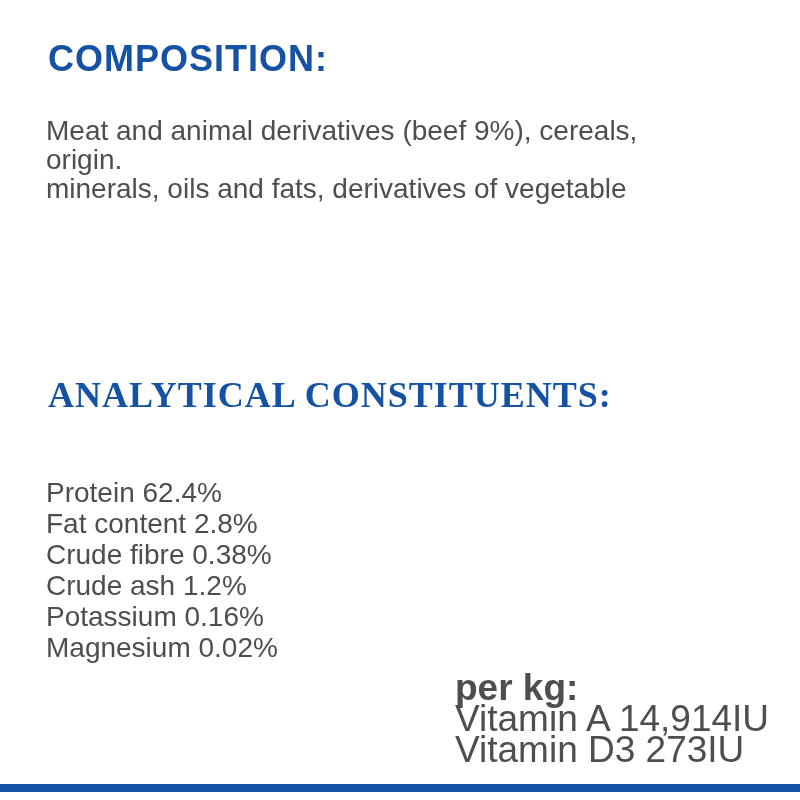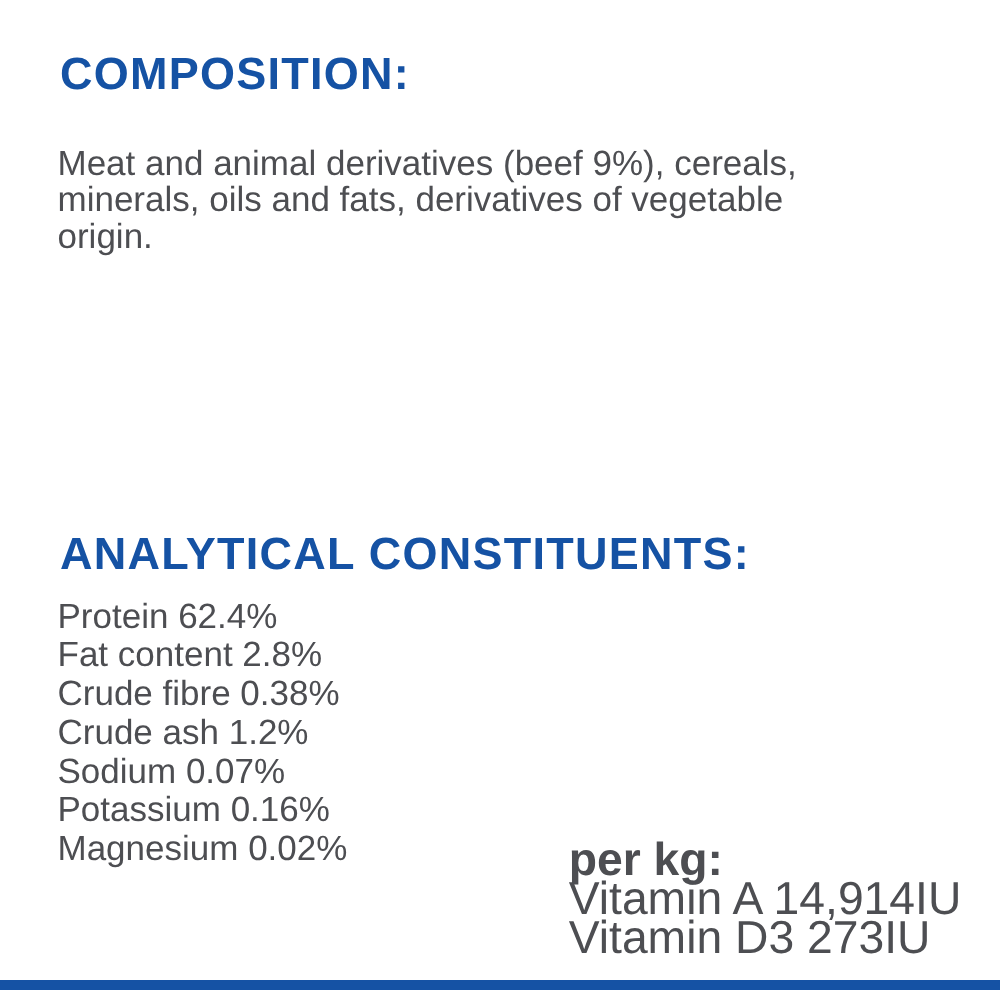--- a/index.html
+++ b/index.html
@@ -14,21 +14,21 @@
     -webkit-font-smoothing:antialiased;
   }
   .page{position:relative;width:800px;height:792px;background:#ffffff;overflow:hidden;}
   .section-heading{
     position:absolute;left:48px;
     font-size:36px;font-weight:bold;letter-spacing:1px;
     color:var(--accent-blue);
     white-space:nowrap;
   }
   #composition-heading{top:38px;}
-  #analytical-heading{top:422px;}
+  #analytical-heading{top:374px;font-family:Liberation Serif, serif;}
   .body-text{
     position:absolute;left:46px;
     font-size:28px;color:var(--text-gray);margin-top:20px;
   }
   #composition-body{top:96px;line-height:29px;}
   #analytical-list{top:457px;line-height:31px;}
   .text-line,.list-row{white-space:nowrap;}
   #per-kg-block{
     position:absolute;left:455px;top:672px;
     font-size:37px;line-height:31px;color:var(--text-gray);
@@ -41,32 +41,31 @@
 </style>
 </head>
 <body>
 
 <div class="page">
 
   <div id="composition-heading" class="section-heading">COMPOSITION:</div>
 
   <div id="composition-body" class="body-text">
     <div class="text-line">Meat and animal derivatives (beef 9%), cereals,</div>
+    <div class="text-line">origin.</div>
     <div class="text-line">minerals, oils and fats, derivatives of vegetable</div>
-    <div class="text-line">origin.</div>
   </div>
 
   <div id="analytical-heading" class="section-heading">ANALYTICAL CONSTITUENTS:</div>
 
   <div id="analytical-list" class="body-text">
     <div class="list-row"><span>Protein</span> <span>62.4%</span></div>
     <div class="list-row"><span>Fat content</span> <span>2.8%</span></div>
     <div class="list-row"><span>Crude fibre</span> <span>0.38%</span></div>
     <div class="list-row"><span>Crude ash</span> <span>1.2%</span></div>
-    <div class="list-row"><span>Sodium</span> <span>0.07%</span></div>
     <div class="list-row"><span>Potassium</span> <span>0.16%</span></div>
     <div class="list-row"><span>Magnesium</span> <span>0.02%</span></div>
   </div>
 
   <div id="per-kg-block">
     <div id="per-kg-heading" class="list-row">per kg:</div>
     <div class="list-row"><span>Vitamin A</span> <span>14,914IU</span></div>
     <div class="list-row"><span>Vitamin D3</span> <span>273IU</span></div>
   </div>
 

